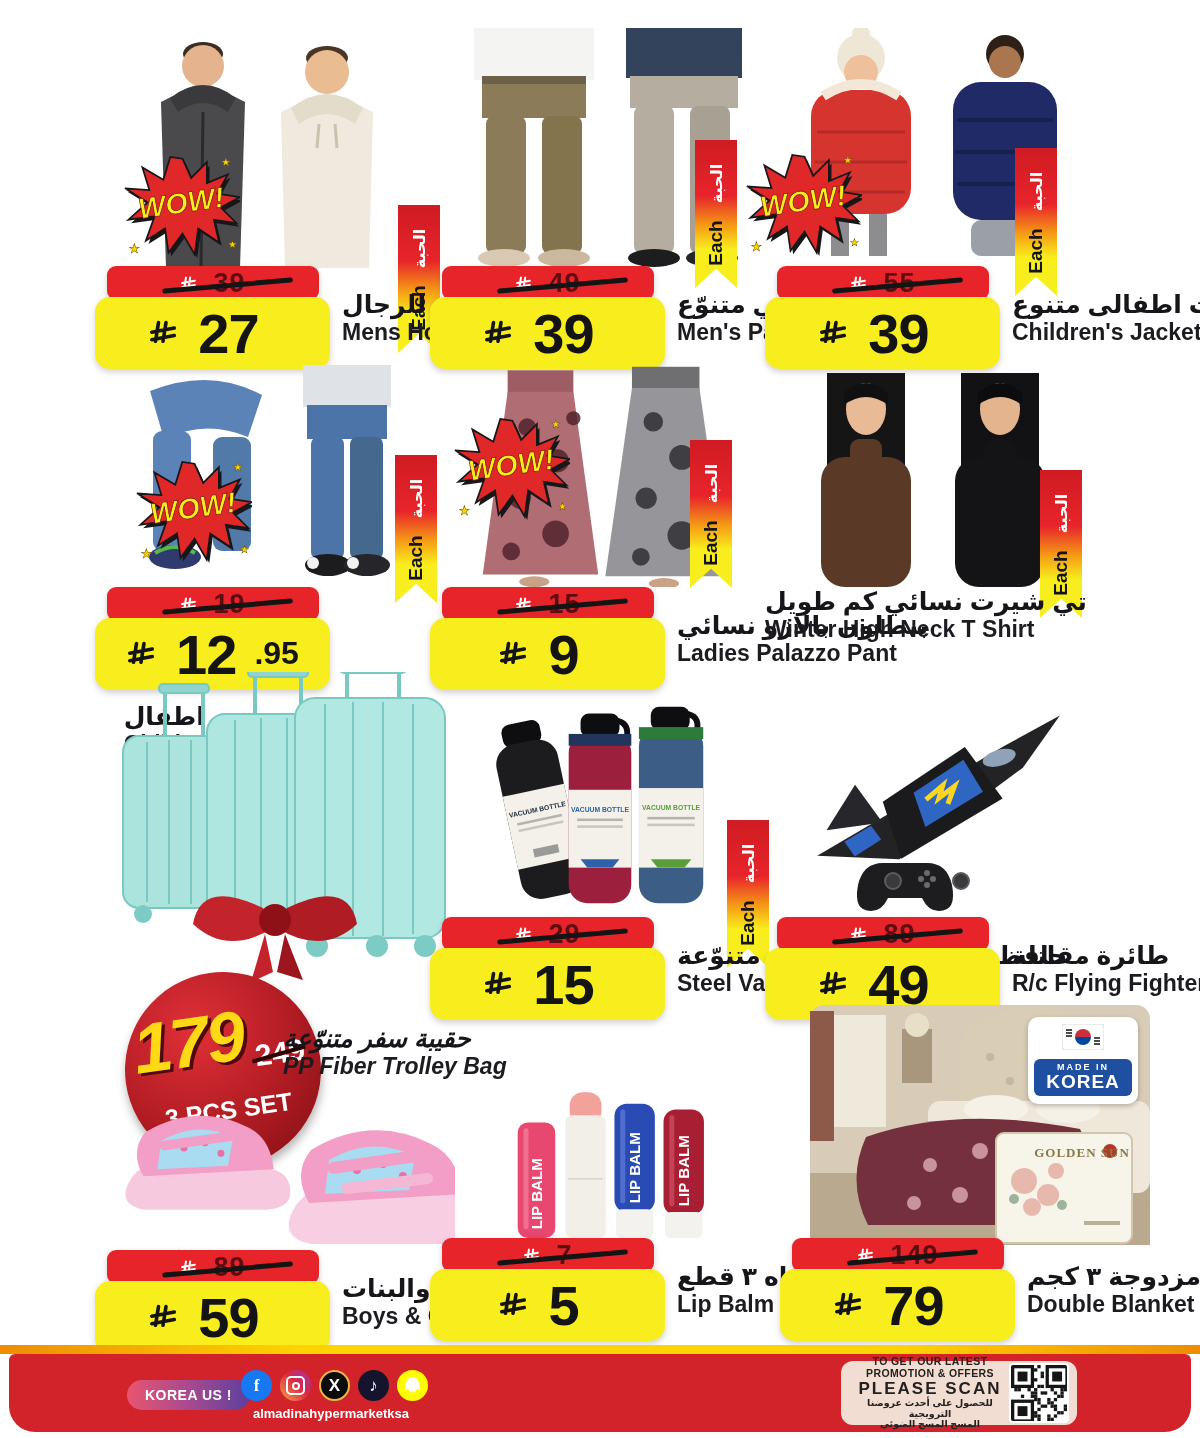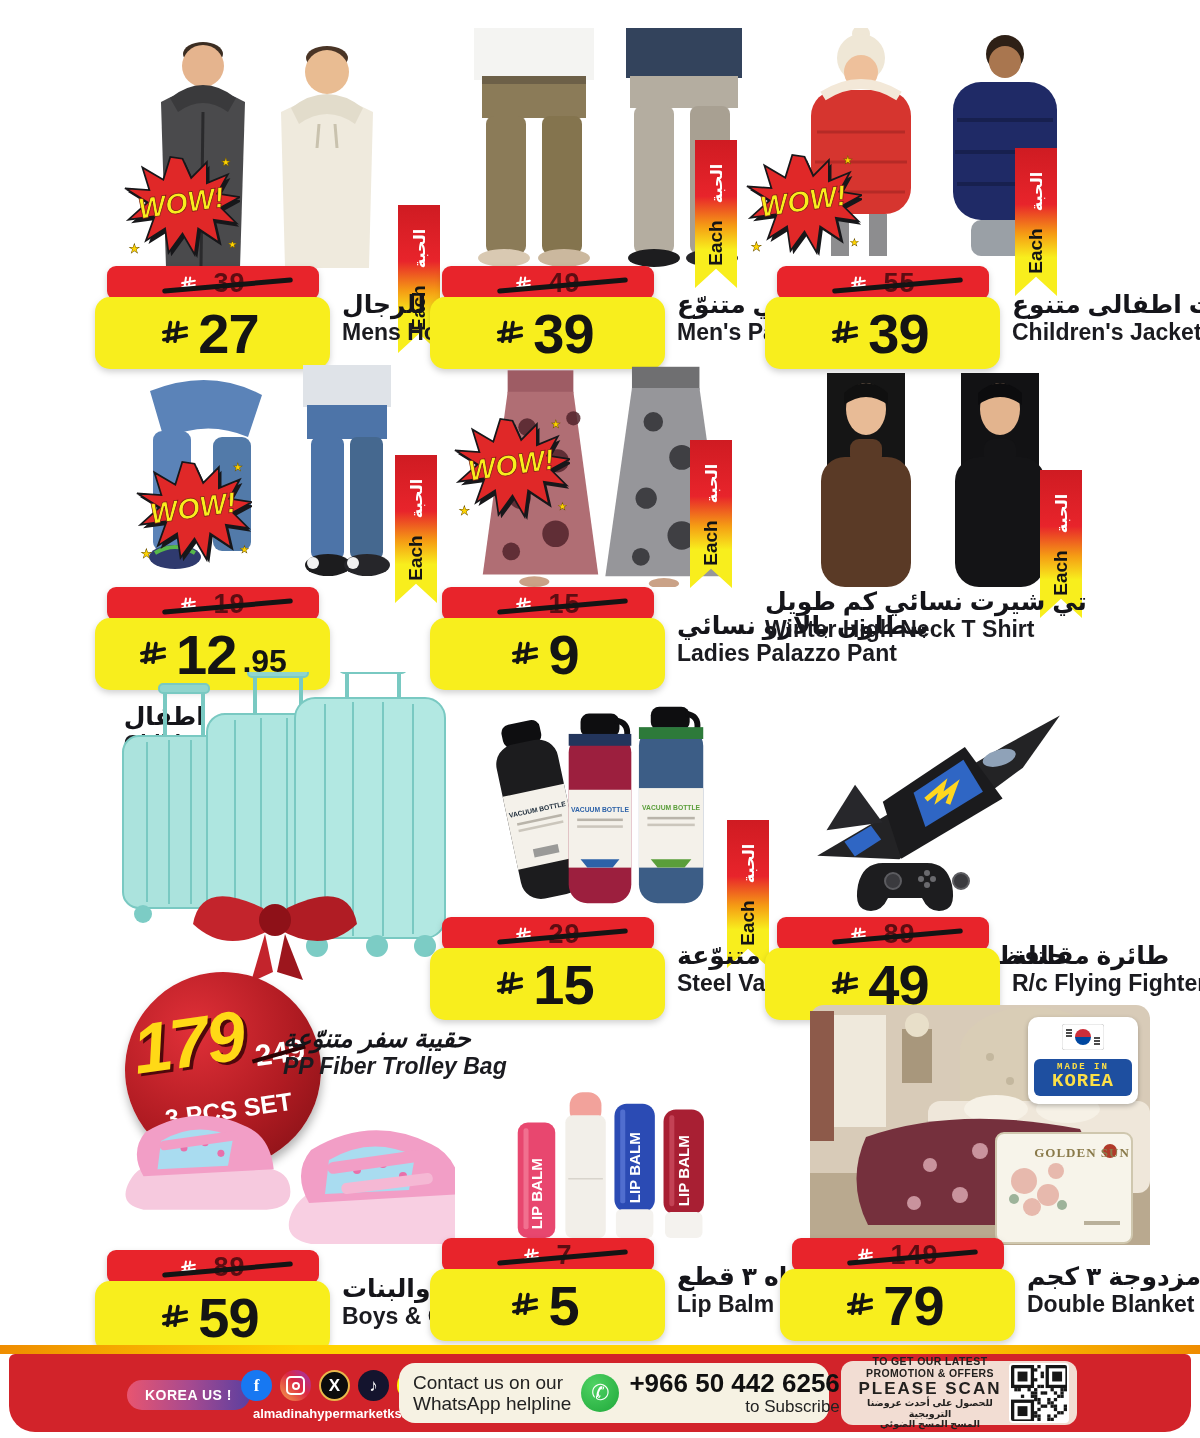--- a/index.html
+++ b/index.html
@@ -8,24 +8,24 @@
   .cell{position:absolute;}
   .cell svg.art{display:block;}
 
   
   .tagrow{position:absolute;display:flex;align-items:center;gap:12px;}
   .ptag{width:235px;flex:0 0 auto;filter:drop-shadow(0 3px 3px rgba(0,0,0,.18));}
   .strip{position:relative;height:34px;width:212px;margin-left:12px;background:#e8242b;border-radius:9px;display:flex;align-items:center;justify-content:center;gap:16px;}
   .strip .sar{width:17px;height:15px;color:#fff;}
   .old{font-size:27px;font-weight:800;color:#5d0d12;letter-spacing:1px;}
   .strike{position:absolute;left:26%;top:50%;width:62%;height:5px;background:#141414;transform:rotate(-5deg);border-radius:3px;}
-  .ybox{position:relative;margin-top:-3px;height:72px;background:#f8ee1d;border-radius:15px;display:flex;align-items:center;justify-content:center;gap:8px;}
+  .ybox{position:relative;margin-top:-3px;height:72px;background:#f8ee1d;border-radius:15px;display:flex;align-items:center;justify-content:center;gap:20px;}
   .ybox .sar{width:30px;height:26px;color:#141414;}
   .price{font-size:56px;font-weight:800;color:#141414;letter-spacing:-1px;}
-  .dec{font-size:32px;font-weight:800;color:#141414;margin-left:-2px;align-self:flex-end;padding-bottom:10px;}
+  .dec{font-size:32px;font-weight:800;color:#141414;margin-left:-2px;align-self:flex-end;padding-bottom:18px;}
   .sar path{stroke:currentColor;stroke-width:2.4;fill:none;stroke-linecap:round;}
   .names{line-height:1.15;}
   .names .ar{font-size:25px;font-weight:700;color:#15151a;direction:rtl;text-align:left;white-space:nowrap;}
   .names .en{font-size:23px;font-weight:700;color:#1b1b20;white-space:nowrap;}
 
   
   .each{position:absolute;width:42px;height:148px;background:linear-gradient(180deg,#cf1b22 0%,#e8242b 38%,#f59c14 58%,#f8ee1d 74%,#f8ee1d 100%);clip-path:polygon(0 0,100% 0,100% 100%,50% 87%,0 100%);filter:drop-shadow(2px 2px 2px rgba(0,0,0,.25));}
   .each span{position:absolute;left:50%;white-space:nowrap;font-weight:800;}
   .each .e-ar{top:34px;transform:translateX(-50%) rotate(-90deg);color:#fff;font-size:16px;}
   .each .e-en{top:92px;transform:translateX(-50%) rotate(-90deg);color:#141414;font-size:19px;}
@@ -35,21 +35,21 @@
 
   
   .circle-badge{position:absolute;width:196px;height:196px;border-radius:50%;background:radial-gradient(circle at 38% 28%,#e03038,#b01b22 55%,#7d0f14 100%);transform:rotate(-8deg);color:#fff;box-shadow:0 6px 10px rgba(0,0,0,.3);}
   .cb-price{position:absolute;left:12px;top:26px;font-size:70px;font-weight:800;font-style:italic;color:#ffd916;text-shadow:3px 3px 0 #4f080c;letter-spacing:-2px;}
   .cb-old{position:absolute;right:14px;top:72px;font-size:30px;font-weight:800;color:#fff;}
   .cb-old i{position:absolute;left:-4px;top:48%;width:110%;height:4px;background:#2b0305;transform:rotate(-8deg);}
   .cb-set{position:absolute;left:0;right:0;top:124px;text-align:center;font-size:25px;font-weight:800;color:#fff;}
 
   
   .korea{position:absolute;width:98px;background:#fff;border-radius:10px;padding:7px 6px 8px;text-align:center;box-shadow:0 2px 5px rgba(0,0,0,.25);}
-  .korea-box{margin-top:5px;background:#1e4fa0;border-radius:6px;color:#fde047;padding:3px 0 5px;font-family:Liberation Mono, monospace;}
+  .korea-box{margin-top:5px;background:#1e4fa0;border-radius:6px;color:#ffffff;padding:3px 0 5px;}
   .k1{font-size:9px;letter-spacing:2px;font-weight:700;}
   .k2{font-size:19px;font-weight:800;letter-spacing:1px;line-height:1;}
 
   
   .f-strip{position:absolute;left:0;top:1345px;width:1200px;height:9px;background:linear-gradient(90deg,#ef8c00,#ffd300 25%,#ffd300 75%,#ef8c00);}
   .footer{position:absolute;left:9px;top:1354px;width:1182px;height:78px;background:#d2232a;border-radius:6px 6px 26px 26px;}
   .pill{position:absolute;left:118px;top:26px;padding:7px 18px;border-radius:18px;background:linear-gradient(90deg,#e85570,#a84a8f,#5b3fa0);color:#fff;font-size:14px;font-weight:800;letter-spacing:.5px;white-space:nowrap;}
   .socials{position:absolute;left:232px;top:16px;display:flex;gap:8px;}
   .soc{width:31px;height:31px;border-radius:50%;display:flex;align-items:center;justify-content:center;color:#fff;font-weight:800;font-size:17px;position:relative;}
   .soc.fb{background:#1778f2;font-family:"Liberation Serif",serif;}
@@ -726,33 +726,20 @@
         </span>
       <span class="soc tk">
           <span>♪</span>
         </span>
       <span class="soc sc">
           <span class="ghost"></span>
         </span>
     </div>
     <div class="handle">almadinahypermarketksa</div>
 
-    <div class="wa-box">
-      <div class="wa-txt">
-        <div>Contact us on our</div>
-        <div>WhatsApp helpline</div>
-      </div>
-      <div class="wa-ic">
-          <span>✆</span>
-        </div>
-      <div class="wa-right">
-        <div class="phone">+966 50 442 6256</div>
-        <div class="subsc">to Subscribe</div>
-      </div>
-    </div>
 
     <div class="scan-box">
       <div class="scan-txt">
         <div class="s1">TO GET OUR LATEST</div>
         <div class="s1">PROMOTION &amp; OFFERS</div>
         <div class="s3">PLEASE  SCAN</div>
         <div class="sar-line">للحصول على أحدث عروضنا الترويجية</div>
         <div class="sar-line">المسح المسح الضوئي</div>
       </div>
       <svg class="qr" id="qr" viewBox="0 0 68 68">

